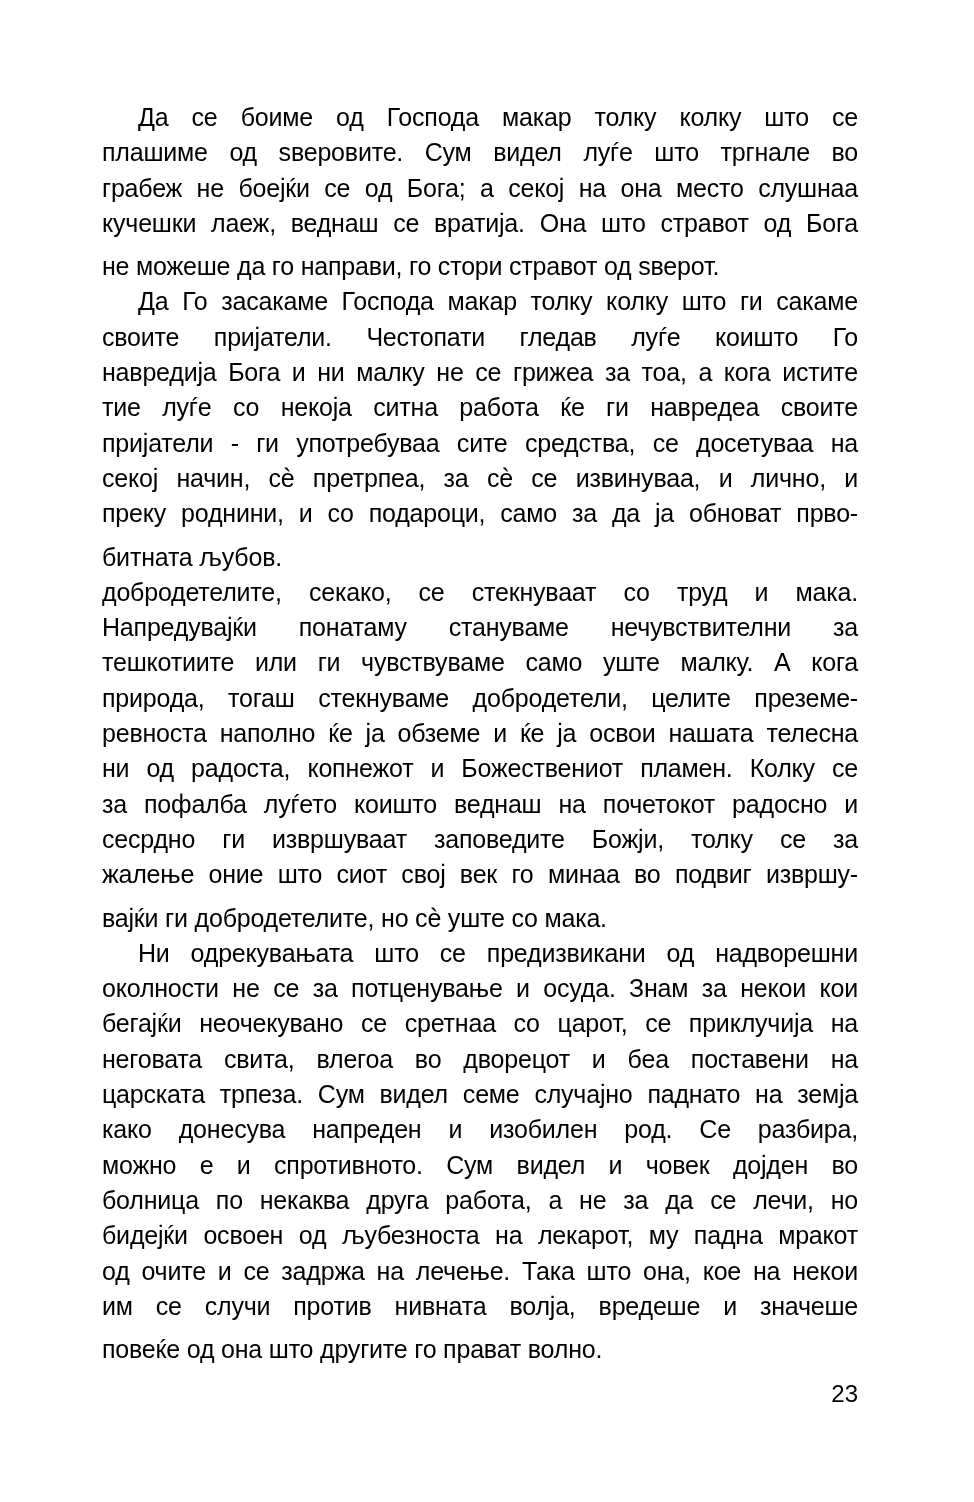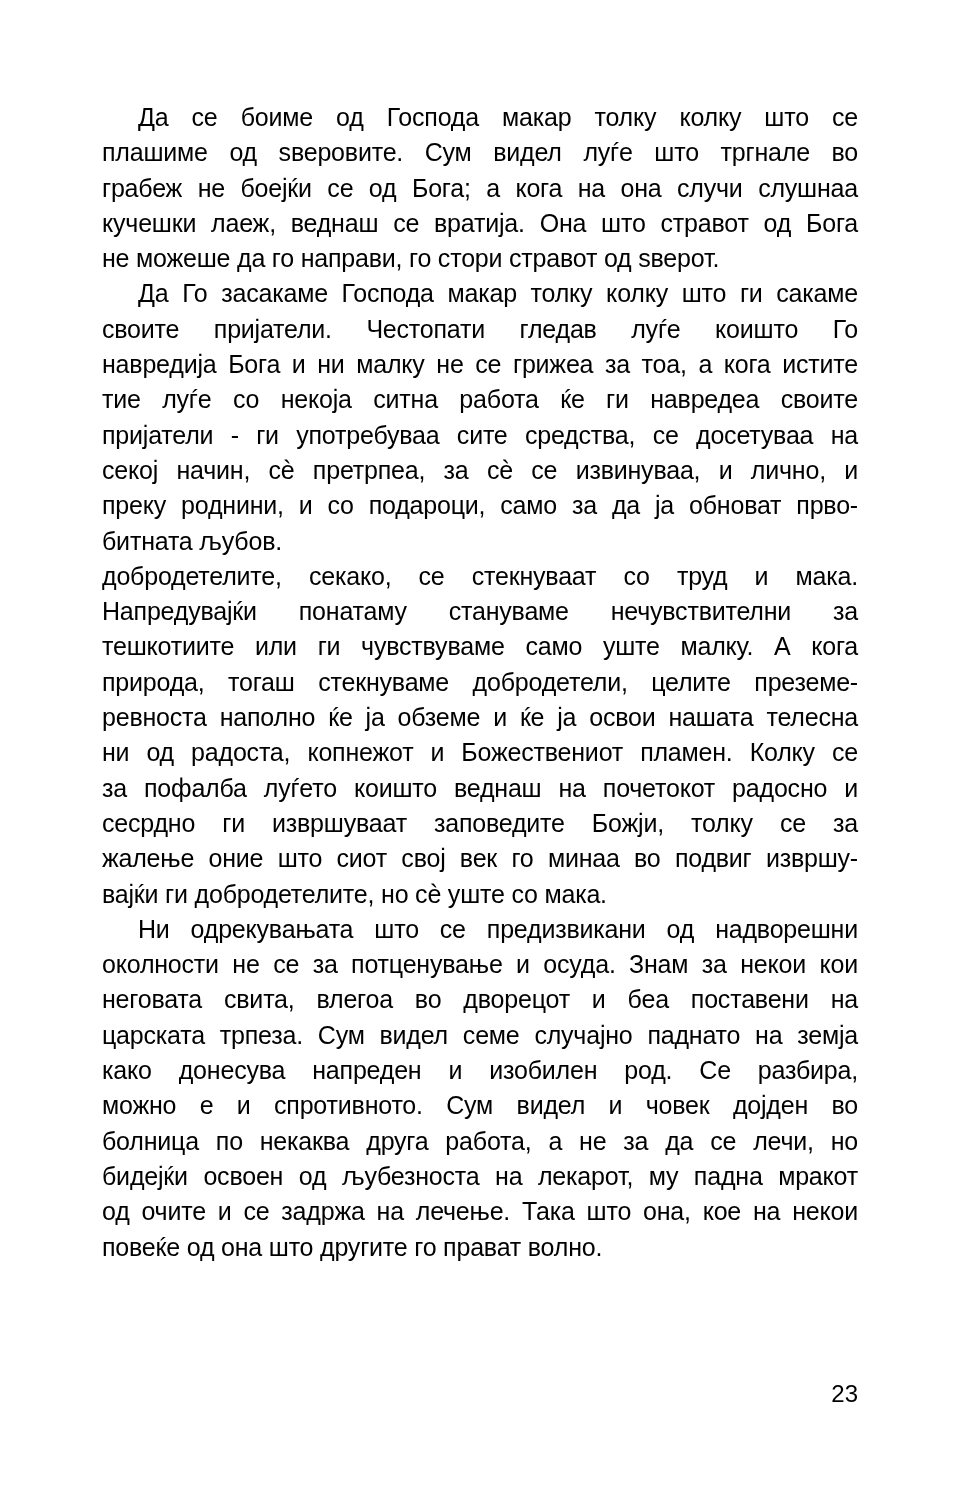--- a/index.html
+++ b/index.html
@@ -39,20 +39,21 @@
   }
   .line {
     text-align: justify;
     text-align-last: justify;
     white-space: normal;
     height: 35.3px;
     overflow: visible;
   }
   .line.last {
     text-align-last: left;
+    margin-top: 8px;
   }
   .line.first {
     text-indent: 36px;
   }
   .page-number {
     position: absolute;
     right: 116px;
     top: 1378px;
     font-size: 24px;
     line-height: 32px;
@@ -61,21 +62,21 @@
   }
 </style>
 </head>
 <body>
 
 <div class="page">
   <div class="text-block">
       <div class="para">
         <div class="line first">Да се боиме од Господа макар толку колку што се</div>
         <div class="line">плашиме од ѕверовите. Сум видел луѓе што тргнале во</div>
-        <div class="line">грабеж не боејќи се од Бога; а кога на она случи слушнаа</div>
+        <div class="line">грабеж не боејќи се од Бога; а секој на она место слушнаа</div>
         <div class="line">кучешки лаеж, веднаш се вратија. Она што стравот од Бога</div>
         <div class="line last">не можеше да го направи, го стори стравот од ѕверот.</div>
       </div>
       <div class="para">
         <div class="line first">Да Го засакаме Господа макар толку колку што ги сакаме</div>
         <div class="line">своите пријатели. Честопати гледав луѓе коишто Го</div>
         <div class="line">навредија Бога и ни малку не се грижеа за тоа, а кога истите</div>
         <div class="line">тие луѓе со некоја ситна работа ќе ги навредеа своите</div>
         <div class="line">пријатели - ги употребуваа сите средства, се досетуваа на</div>
         <div class="line">секој начин, сѐ претрпеа, за сѐ се извинуваа, и лично, и</div>
@@ -90,24 +91,26 @@
         <div class="line">ревноста наполно ќе ја обземе и ќе ја освои нашата телесна</div>
         <div class="line">ни од радоста, копнежот и Божествениот пламен. Колку се</div>
         <div class="line">за пофалба луѓето коишто веднаш на почетокот радосно и</div>
         <div class="line">сесрдно ги извршуваат заповедите Божји, толку се за</div>
         <div class="line">жалење оние што сиот свој век го минаа во подвиг извршу-</div>
         <div class="line last">вајќи ги добродетелите, но сѐ уште со мака.</div>
       </div>
       <div class="para">
         <div class="line first">Ни одрекувањата што се предизвикани од надворешни</div>
         <div class="line">околности не се за потценување и осуда. Знам за некои кои</div>
+        <div class="line">бегајќи неочекувано се сретнаа со царот, се приклучија на</div>
         <div class="line">неговата свита, влегоа во дворецот и беа поставени на</div>
         <div class="line">царската трпеза. Сум видел семе случајно паднато на земја</div>
         <div class="line">како донесува напреден и изобилен род. Се разбира,</div>
         <div class="line">можно е и спротивното. Сум видел и човек дојден во</div>
         <div class="line">болница по некаква друга работа, а не за да се лечи, но</div>
         <div class="line">бидејќи освоен од љубезноста на лекарот, му падна мракот</div>
         <div class="line">од очите и се задржа на лечење. Така што она, кое на некои</div>
+        <div class="line">им се случи против нивната волја, вредеше и значеше</div>
         <div class="line last">повеќе од она што другите го прават волно.</div>
       </div>
     </div>
   <div class="page-number">23</div>
 </div>
 
 </body></html>

